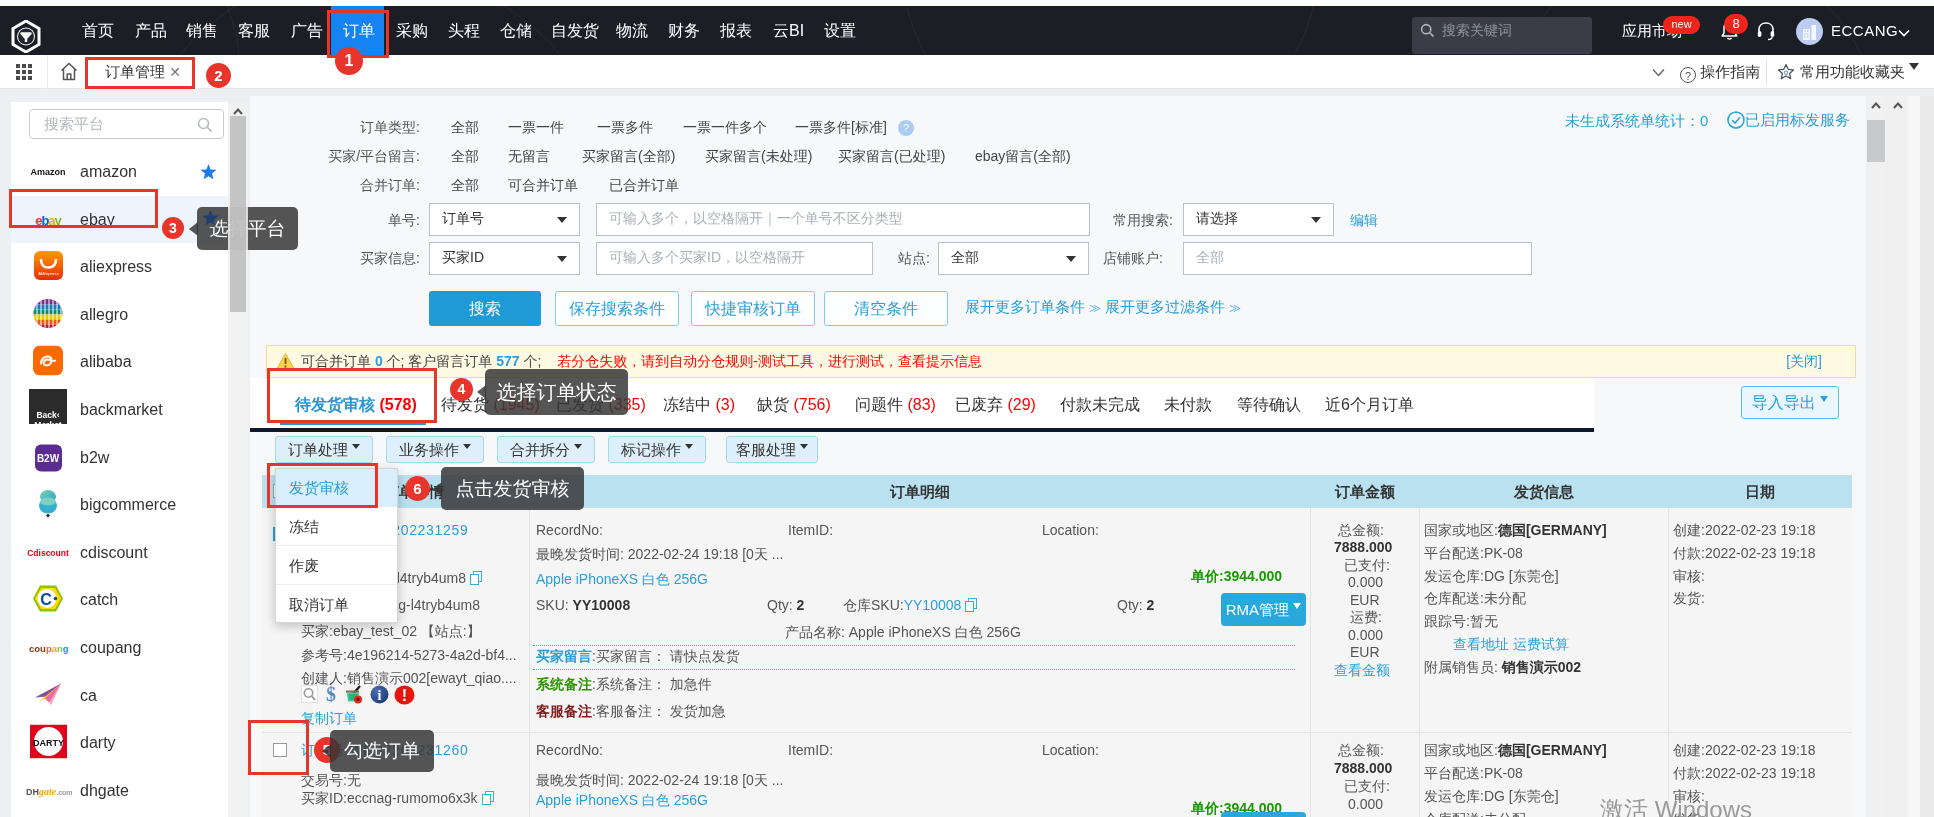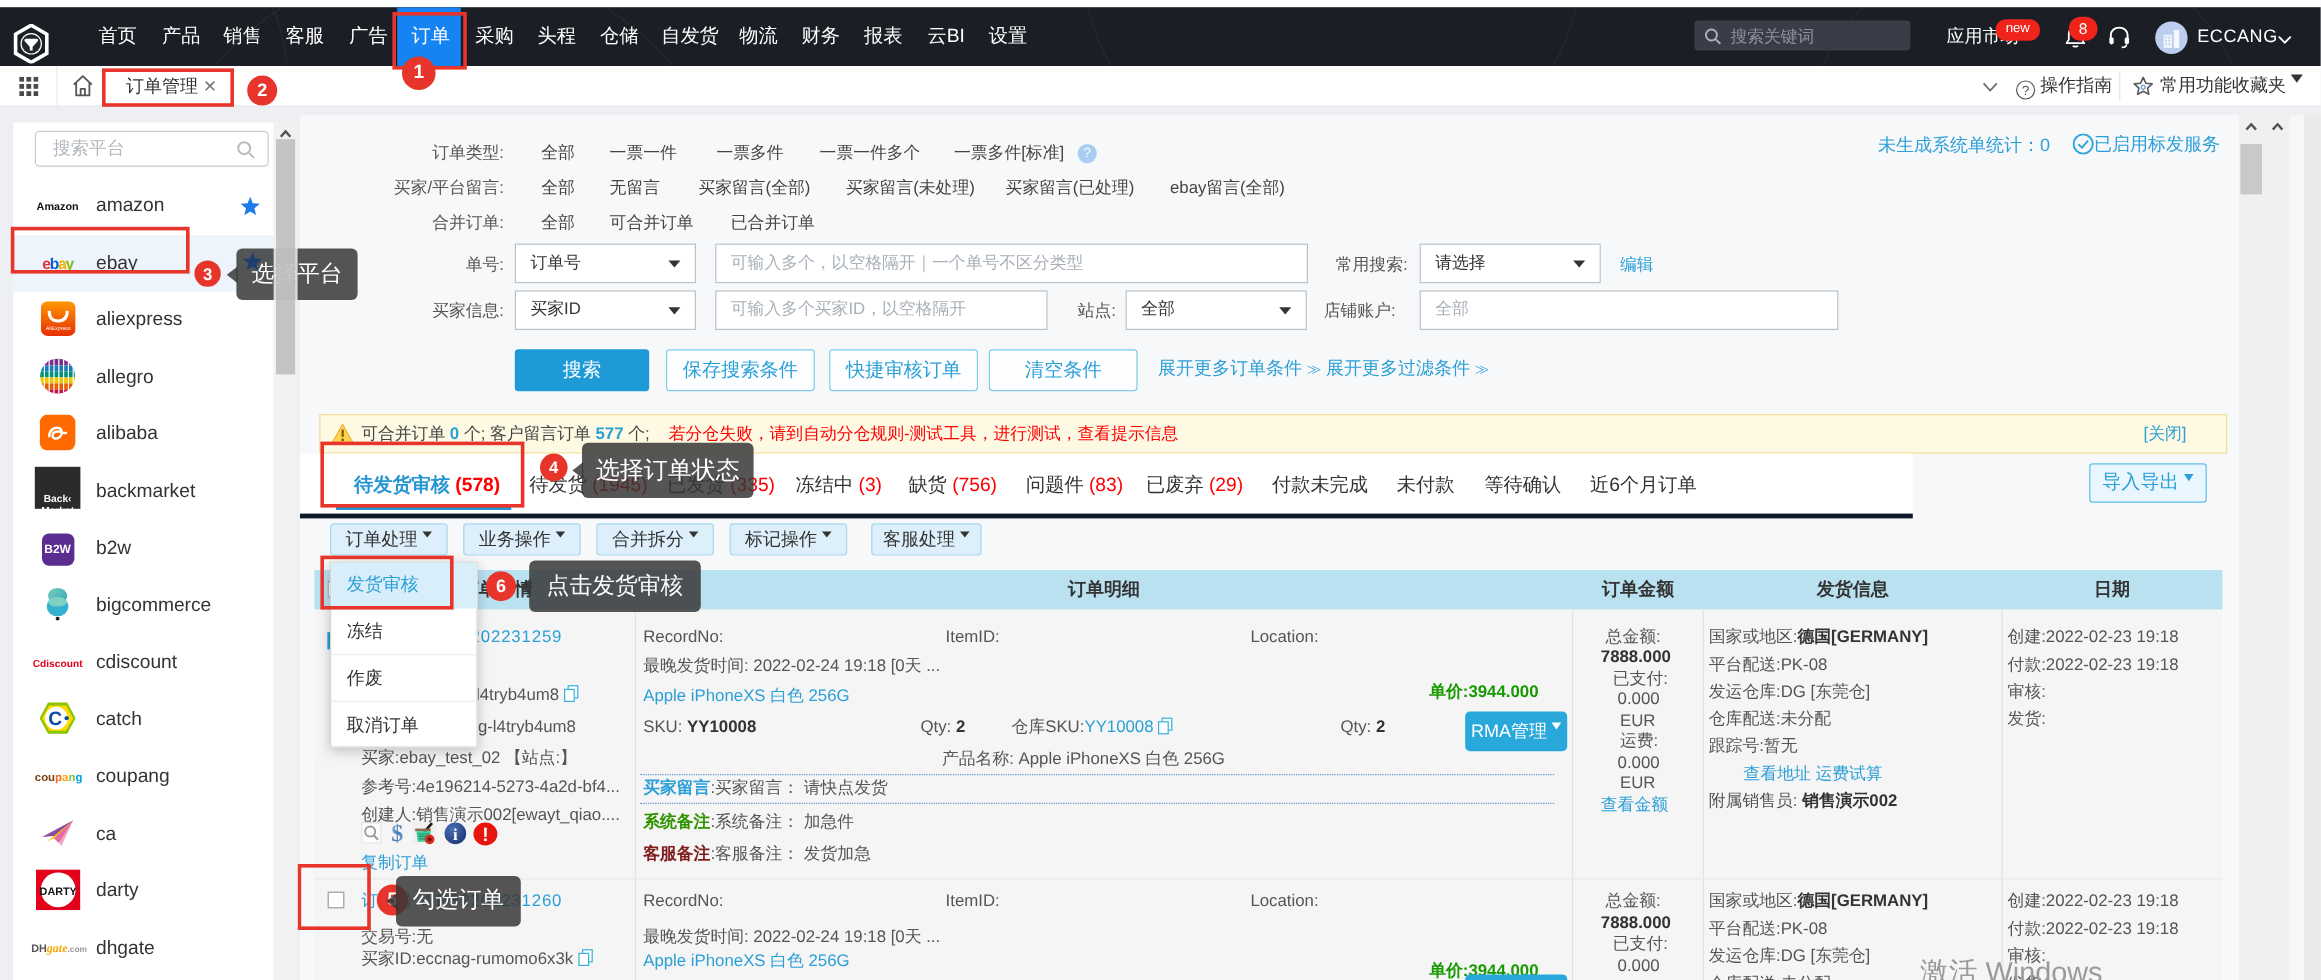--- a/index.html
+++ b/index.html
@@ -96,21 +96,21 @@
   <div class="navitem" style="left:396px;">采购</div>
   <div class="navitem" style="left:448px;">头程</div>
   <div class="navitem" style="left:500px;">仓储</div>
   <div class="navitem" style="left:551px;">自发货</div>
   <div class="navitem" style="left:616px;">物流</div>
   <div class="navitem" style="left:668px;">财务</div>
   <div class="navitem" style="left:720px;">报表</div>
   <div class="navitem" style="left:773px;">云BI</div>
   <div class="navitem" style="left:824px;">设置</div>
 
-  <div class="abs" style="left:1412px;top:11px;width:180px;height:25px;background:#3a3d47;border-radius:3px;">
+  <div class="abs" style="left:1412px;top:11px;width:180px;height:37px;background:#3a3d47;border-radius:3px;">
     <svg class="abs" style="left:8px;top:6px;" width="15" height="15" viewBox="0 0 15 15">
         <circle cx="6.2" cy="6.2" r="4.6" fill="none" stroke="#aeb2ba" stroke-width="1.6"></circle>
         <line x1="9.8" y1="9.8" x2="13.6" y2="13.6" stroke="#aeb2ba" stroke-width="1.6"></line>
       </svg>
     <span style="position:absolute;left:30px;top:0;line-height:27px;color:#8d929b;font-size:14px;">搜索关键词</span>
   </div>
   <div class="navitem" style="left:1622px;font-size:15px;">应用市场</div>
   <div class="abs" style="left:1663px;top:10px;width:37px;height:18px;background:#f0241b;border-radius:9px;color:#fff;font-size:11px;text-align:center;line-height:17px;">new</div>
   <svg class="abs" style="left:1720px;top:15px;" width="19" height="20" viewBox="0 0 19 20">
       <path d="M9.5 1.5 C6 1.5 4 4 4 7.5 L4 12 L2.2 15 L16.8 15 L15 12 L15 7.5 C15 4 13 1.5 9.5 1.5 Z" fill="none" stroke="#fff" stroke-width="1.5" stroke-linejoin="round"></path>

